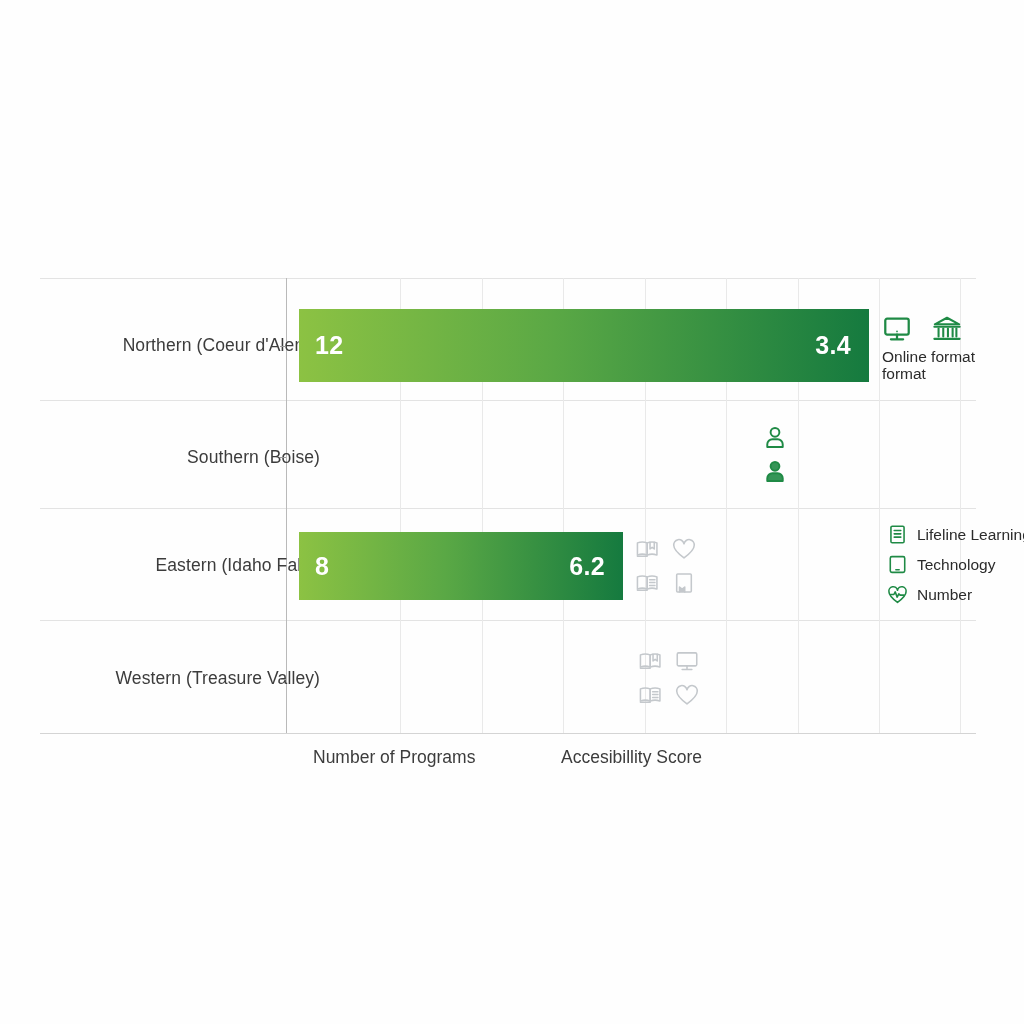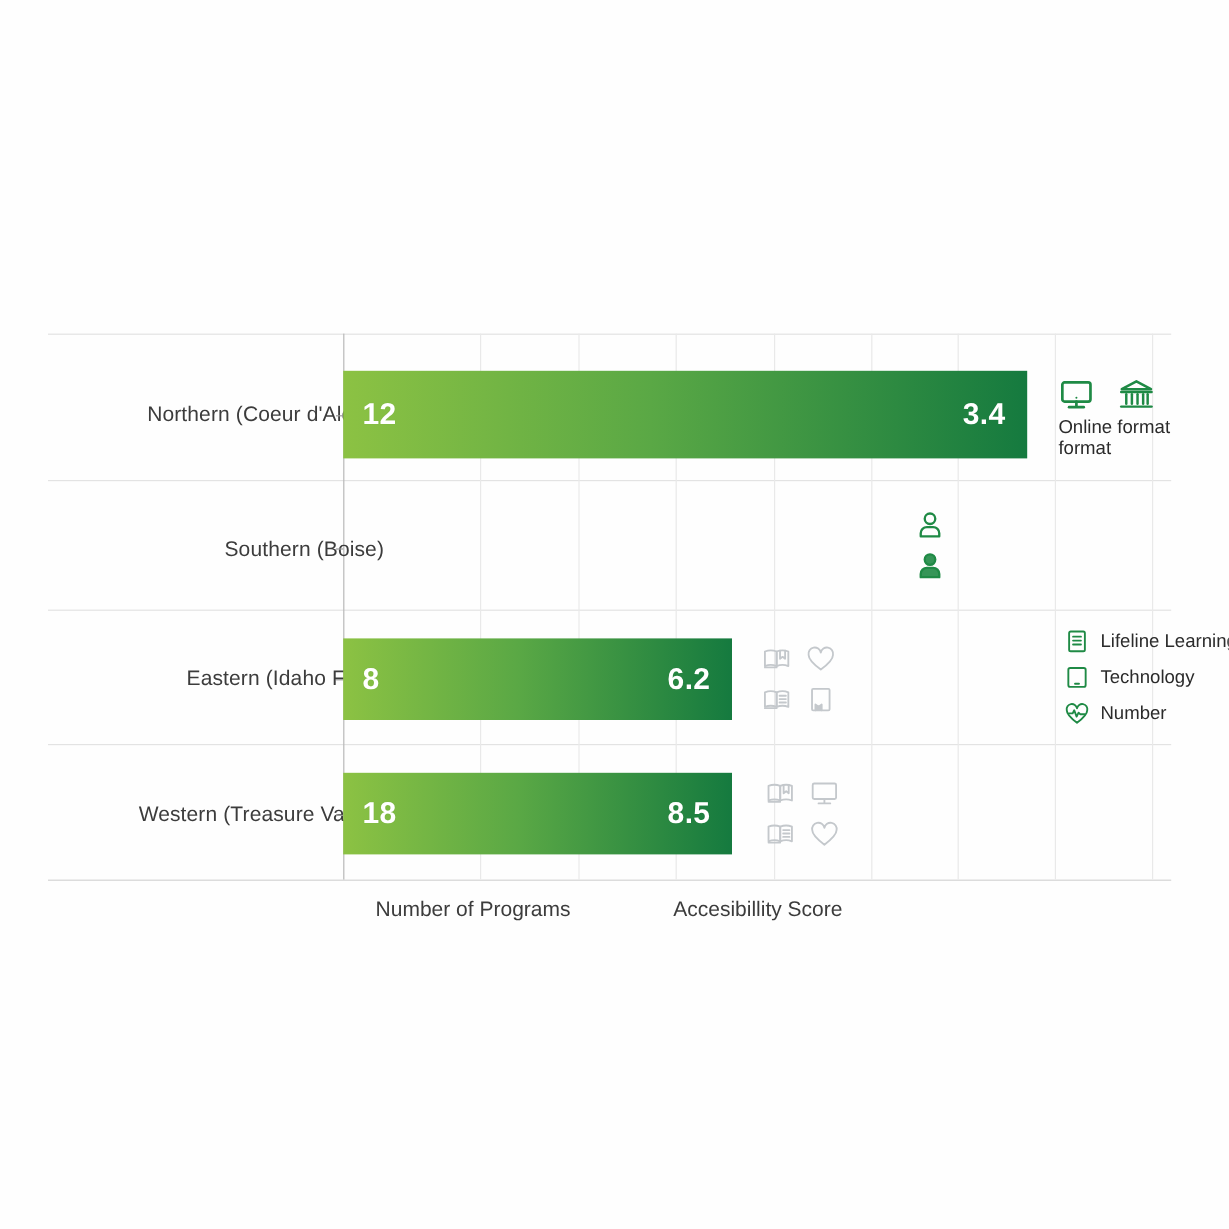--- a/index.html
+++ b/index.html
@@ -74,21 +74,21 @@
   .tick-stub {
     position: absolute;
     width: 6px;
     height: 1px;
     background: #9a9a9a;
     left: 240px;
   }
 
   .bar {
     position: absolute;
-    left: 246px;           
+    left: 259px;           
     border-radius: 0;
     background: linear-gradient(90deg, #8cc243 0%, #5aa845 45%, #157a3f 100%);
     display: flex;
     align-items: center;
     justify-content: space-between;
     box-sizing: border-box;
     padding: 0 18px 0 16px;
   }
   .bar .v-left, .bar .v-right {
     color: #ffffff;
@@ -277,24 +277,20 @@
             <path d="M10.5 27 v-6 l3.2 2.4 3.2-2.4 v6" fill="#c4c8cc" stroke="#c4c8cc"></path>
           </svg>
         </span>
       </div>
     </div>
 
     <div class="row" style="top:342px; height:113px;">
       <div class="cat-label" style="top:48px;">Western (Treasure Valley)</div>
       <div class="tick-stub" style="top:59px;"></div>
 
-      <div class="bar" style="top:24px; height:68px; width:324px;">
-        <span class="v-left">18</span>
-        <span class="v-right">8.5</span>
-      </div>
 
       <div class="icon-cluster" style="left:598px; top:28px;">
         <span class="ico">
           <svg viewBox="0 0 32 32" fill="none" stroke="#c4c8cc" stroke-width="1.9" stroke-linecap="round" stroke-linejoin="round">
             <path d="M3 8.5 c4-1.6 8-1.6 12 0 v15 c-4-1.6-8-1.6-12 0 Z"></path>
             <path d="M15 8.5 c4-1.6 8-1.6 12 0 v15 c-4-1.6-8-1.6-12 0 Z"></path>
             <path d="M18.5 7.6 v8.4 l2.6-2 2.6 2 V7.6"></path>
             <line x1="3" y1="24.8" x2="15" y2="24.8"></line>
           </svg>
         </span>

